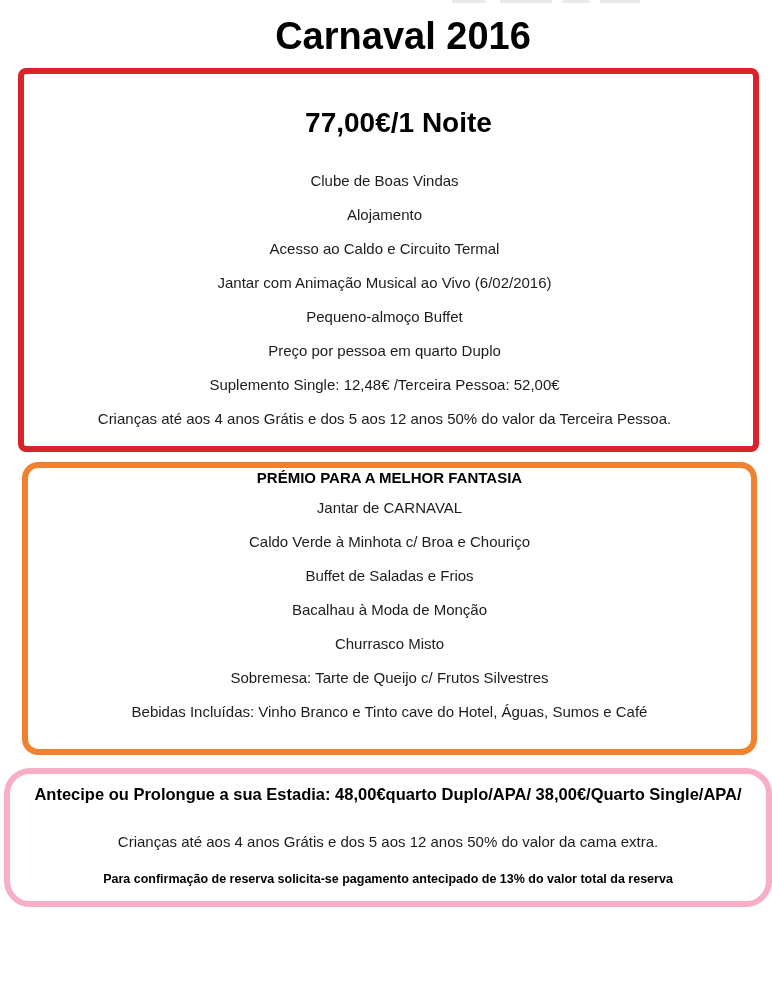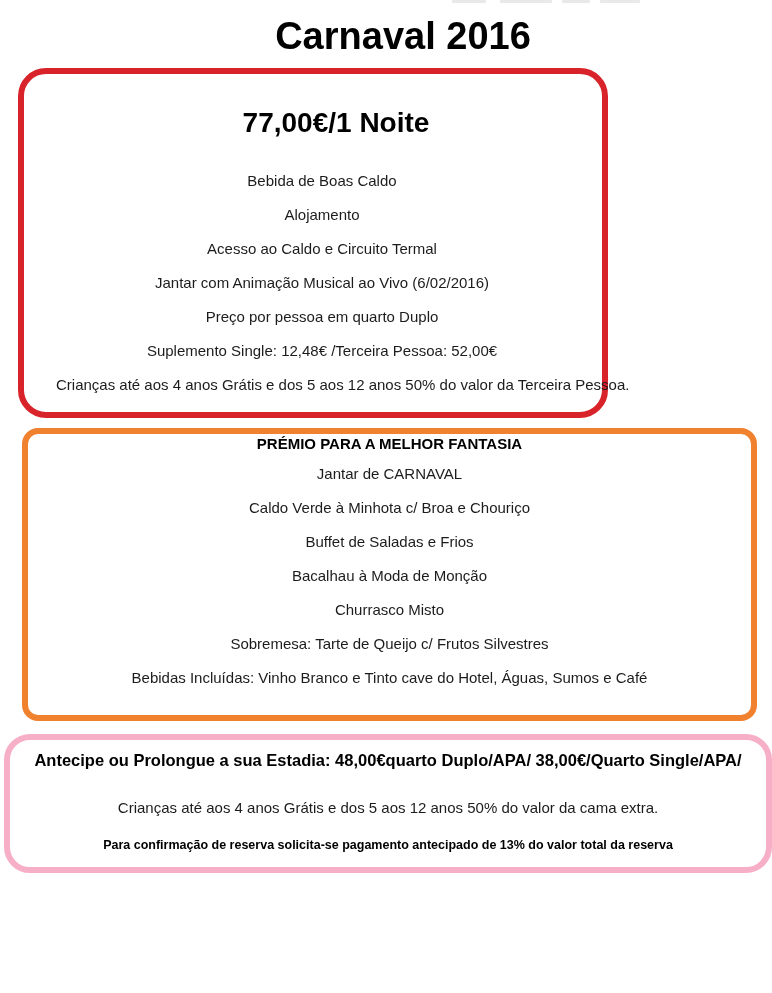--- a/index.html
+++ b/index.html
@@ -45,24 +45,24 @@
     color: #000000;
     letter-spacing: 0px;
   }
   .box {
     box-sizing: border-box;
     background: #ffffff;
     text-align: center;
   }
   .box-red {
     margin: 10px 13px 0 18px;
-    width: 590px;
+    width: 741px;
     border: 6px solid #d8232a;
-    border-radius: 28px;
-    padding: 34px 14px 10px 32px;
+    border-radius: 8px;
+    padding: 34px 14px 10px 6px;
   }
   .box-red .box-heading {
     font-size: 28px;
     line-height: 30px;
     font-weight: bold;
     color: #000000;
     margin-bottom: 26px;
     position: relative;
     left: 14px;
   }
@@ -126,24 +126,25 @@
     <span style="left:452px;width:34px;"></span>
     <span style="left:500px;width:52px;"></span>
     <span style="left:562px;width:28px;"></span>
     <span style="left:600px;width:40px;"></span>
   </div>
 
   <div class="page-title">Carnaval 2016</div>
 
   <div class="box box-red">
     <div class="box-heading">77,00€/1 Noite</div>
-    <div class="line">Bebida de Boas Caldo</div>
+    <div class="line">Clube de Boas Vindas</div>
     <div class="line">Alojamento</div>
     <div class="line">Acesso ao Caldo e Circuito Termal</div>
     <div class="line">Jantar com Animação Musical ao Vivo (6/02/2016)</div>
+    <div class="line">Pequeno-almoço Buffet</div>
     <div class="line">Preço por pessoa em quarto Duplo</div>
     <div class="line">Suplemento Single: 12,48€ /Terceira Pessoa: 52,00€</div>
     <div class="line">Crianças até aos 4 anos Grátis e dos 5 aos 12 anos 50% do valor da Terceira Pessoa.</div>
   </div>
 
   <div class="box box-orange">
     <div class="box-heading">PRÉMIO PARA A MELHOR FANTASIA</div>
     <div class="line">Jantar de CARNAVAL</div>
     <div class="line">Caldo Verde à Minhota c/ Broa e Chouriço</div>
     <div class="line">Buffet de Saladas e Frios</div>

